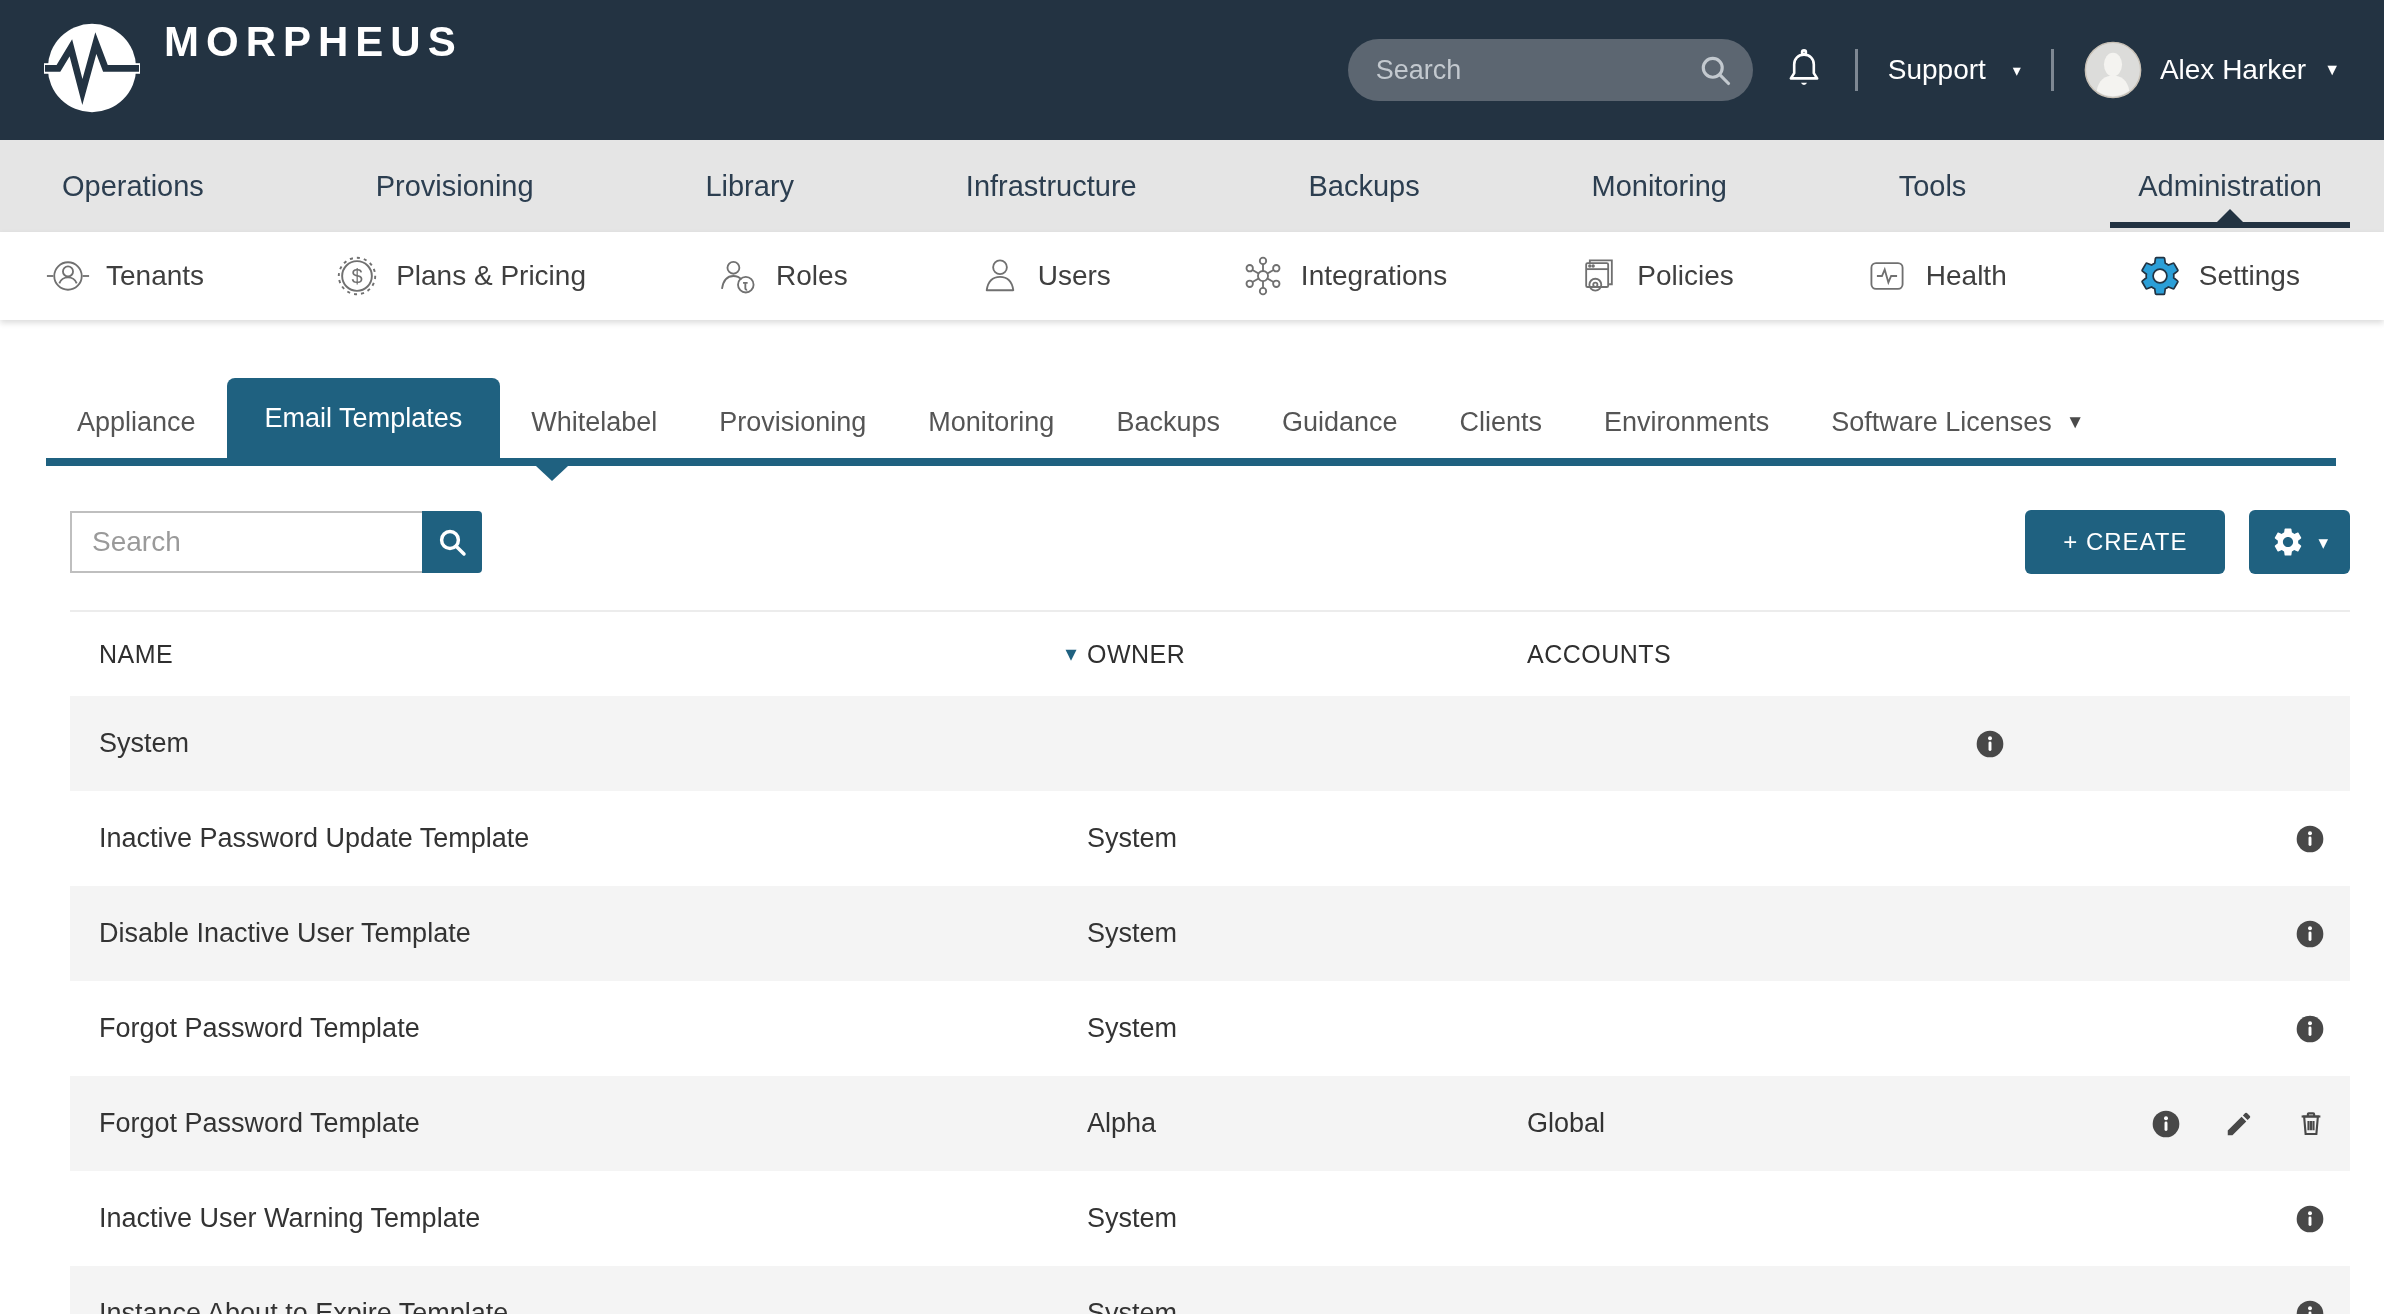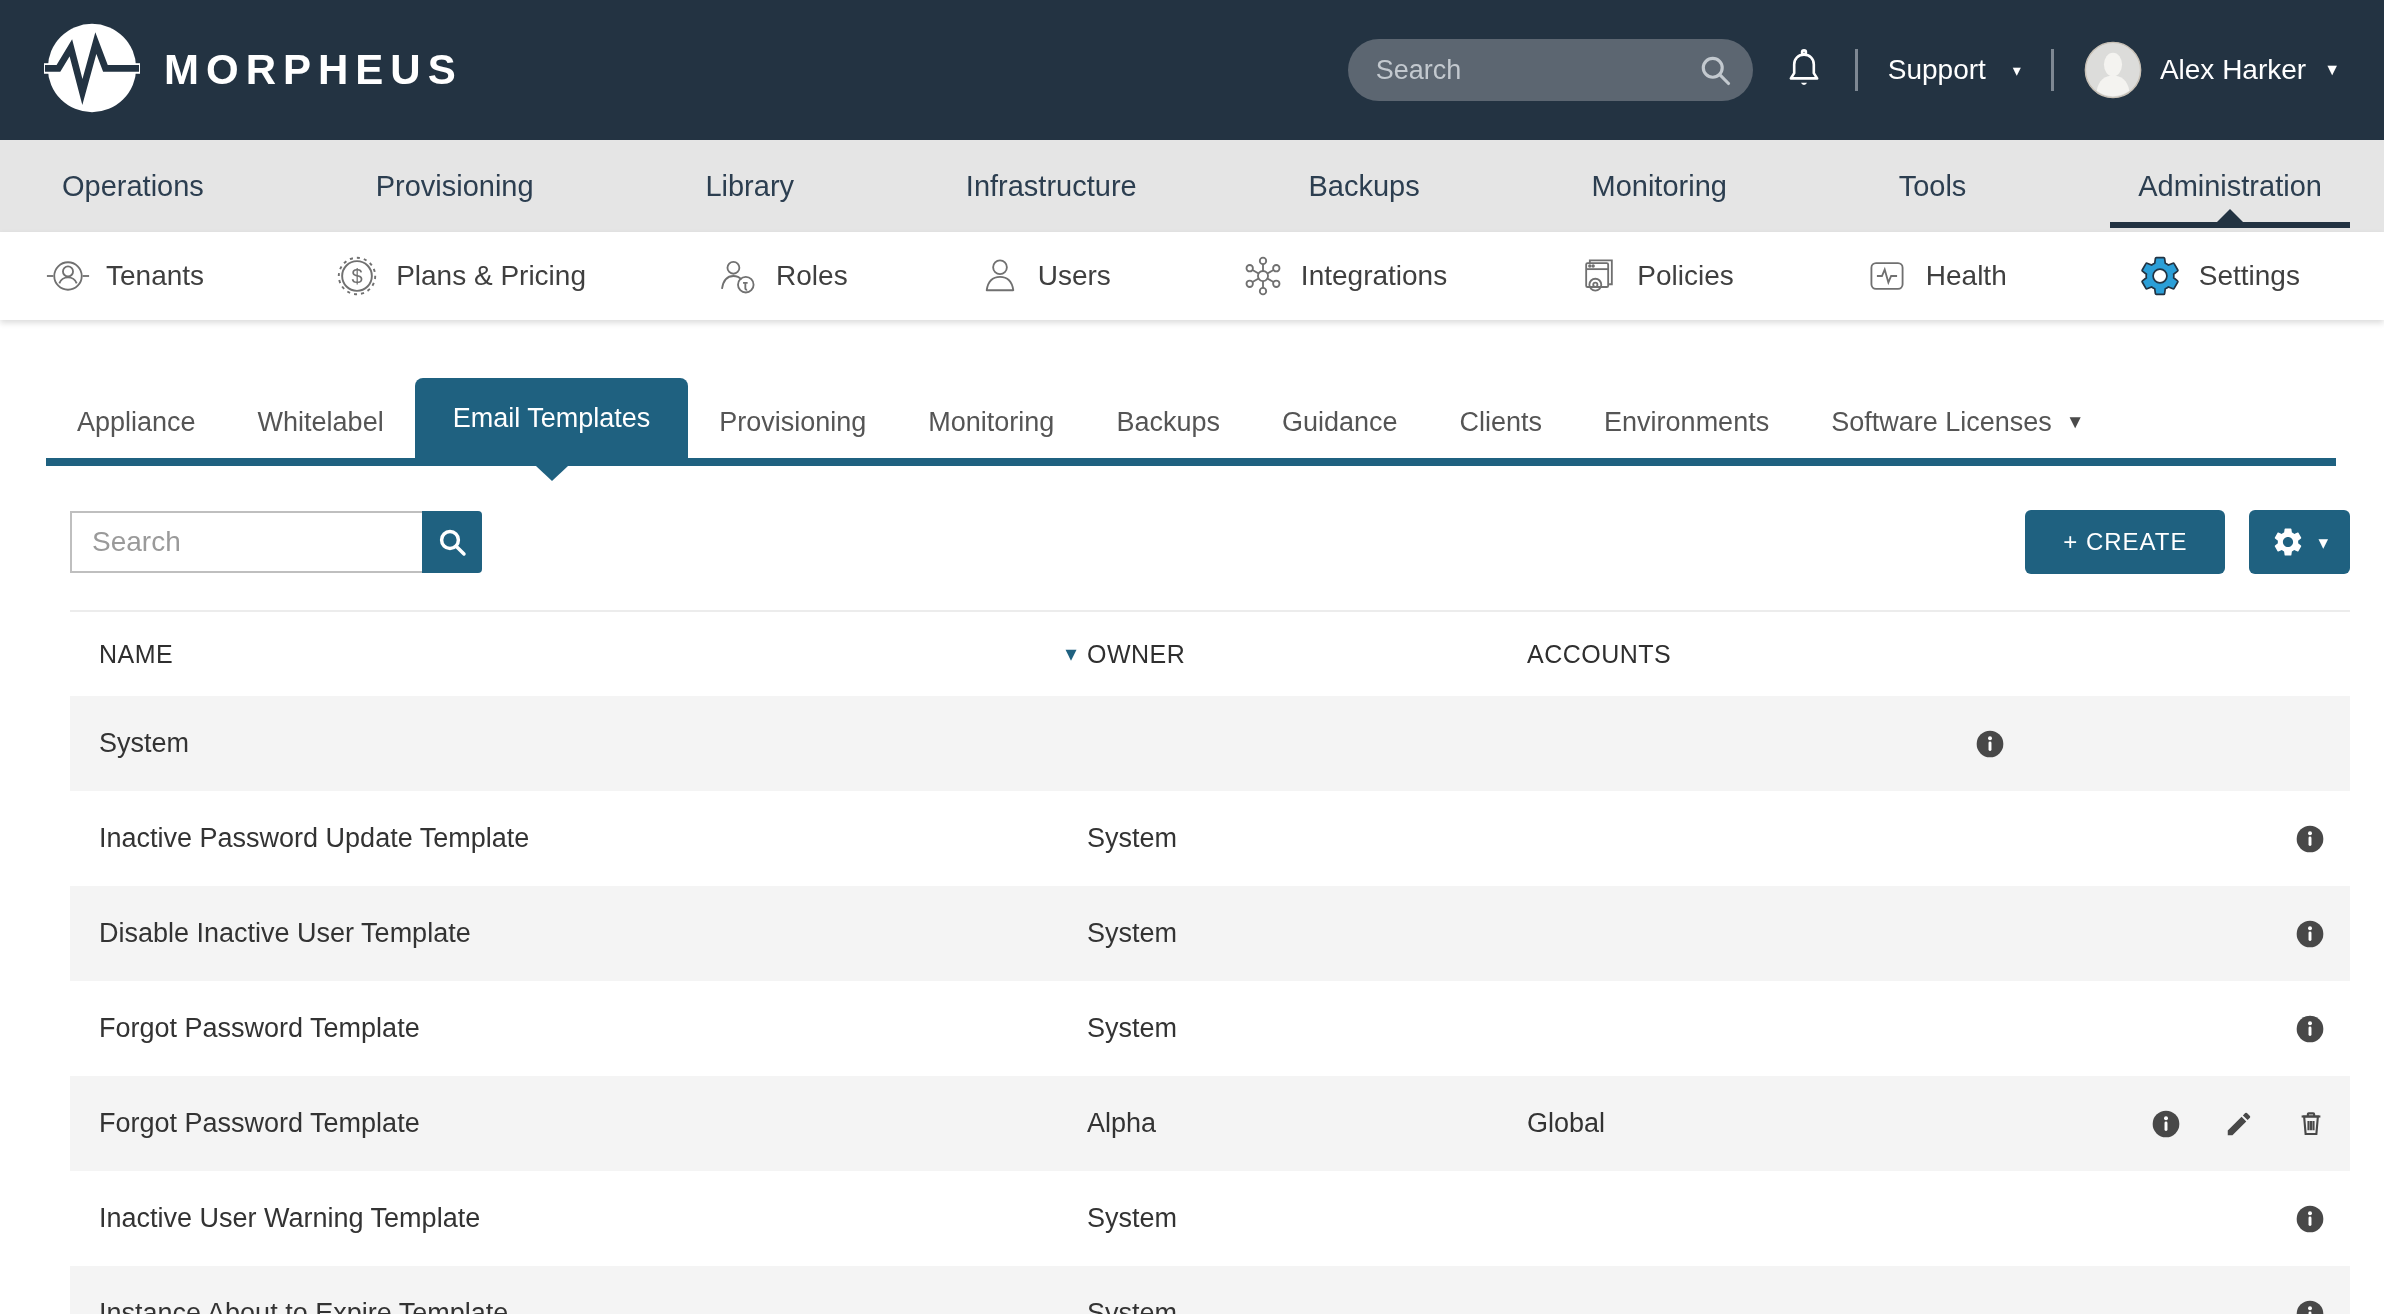--- a/index.html
+++ b/index.html
@@ -6,21 +6,21 @@
   html,body { margin:0; padding:0; }
   body {
     width:2384px; height:1314px; overflow:hidden;
     background:#fff;
     font-family:"Liberation Sans", sans-serif;
     -webkit-font-smoothing:antialiased;
   }
 
   
   .topbar { height:140px; background:#233342; display:flex; align-items:center; padding:0 44px; }
-  .brand { display:flex; align-items:center; gap:24px; }
+  .brand { display:flex; align-items:flex-start; gap:24px; }
   .brand-text { color:#fff; font-size:42px; font-weight:700; letter-spacing:7px; }
   .topbar-right { margin-left:auto; display:flex; align-items:center; gap:30px; }
   .top-search { position:relative; width:405px; height:62px; }
   .top-search input {
     width:100%; height:100%; border:none; border-radius:32px; background:#5c6671;
     color:#e8ebee; font-size:27px; padding:0 72px 0 28px; outline:none;
     font-family:inherit;
   }
   .top-search input::placeholder { color:#c3c9cf; }
   .top-search .mag { position:absolute; right:20px; top:13px; }
@@ -270,27 +270,27 @@
 <div class="content">
 
   <div class="tabswrap">
     <div class="tabs">
 
         <div class="tab">
           <span>Appliance</span>
 
         </div>
 
-        <div class="tab">
-          <span>Whitelabel</span>
-
-        </div>
-
         <div class="tab active">
           <span>Email Templates</span>
+
+        </div>
+
+        <div class="tab">
+          <span>Whitelabel</span>
 
         </div>
 
         <div class="tab">
           <span>Provisioning</span>
 
         </div>
 
         <div class="tab">
           <span>Monitoring</span>

